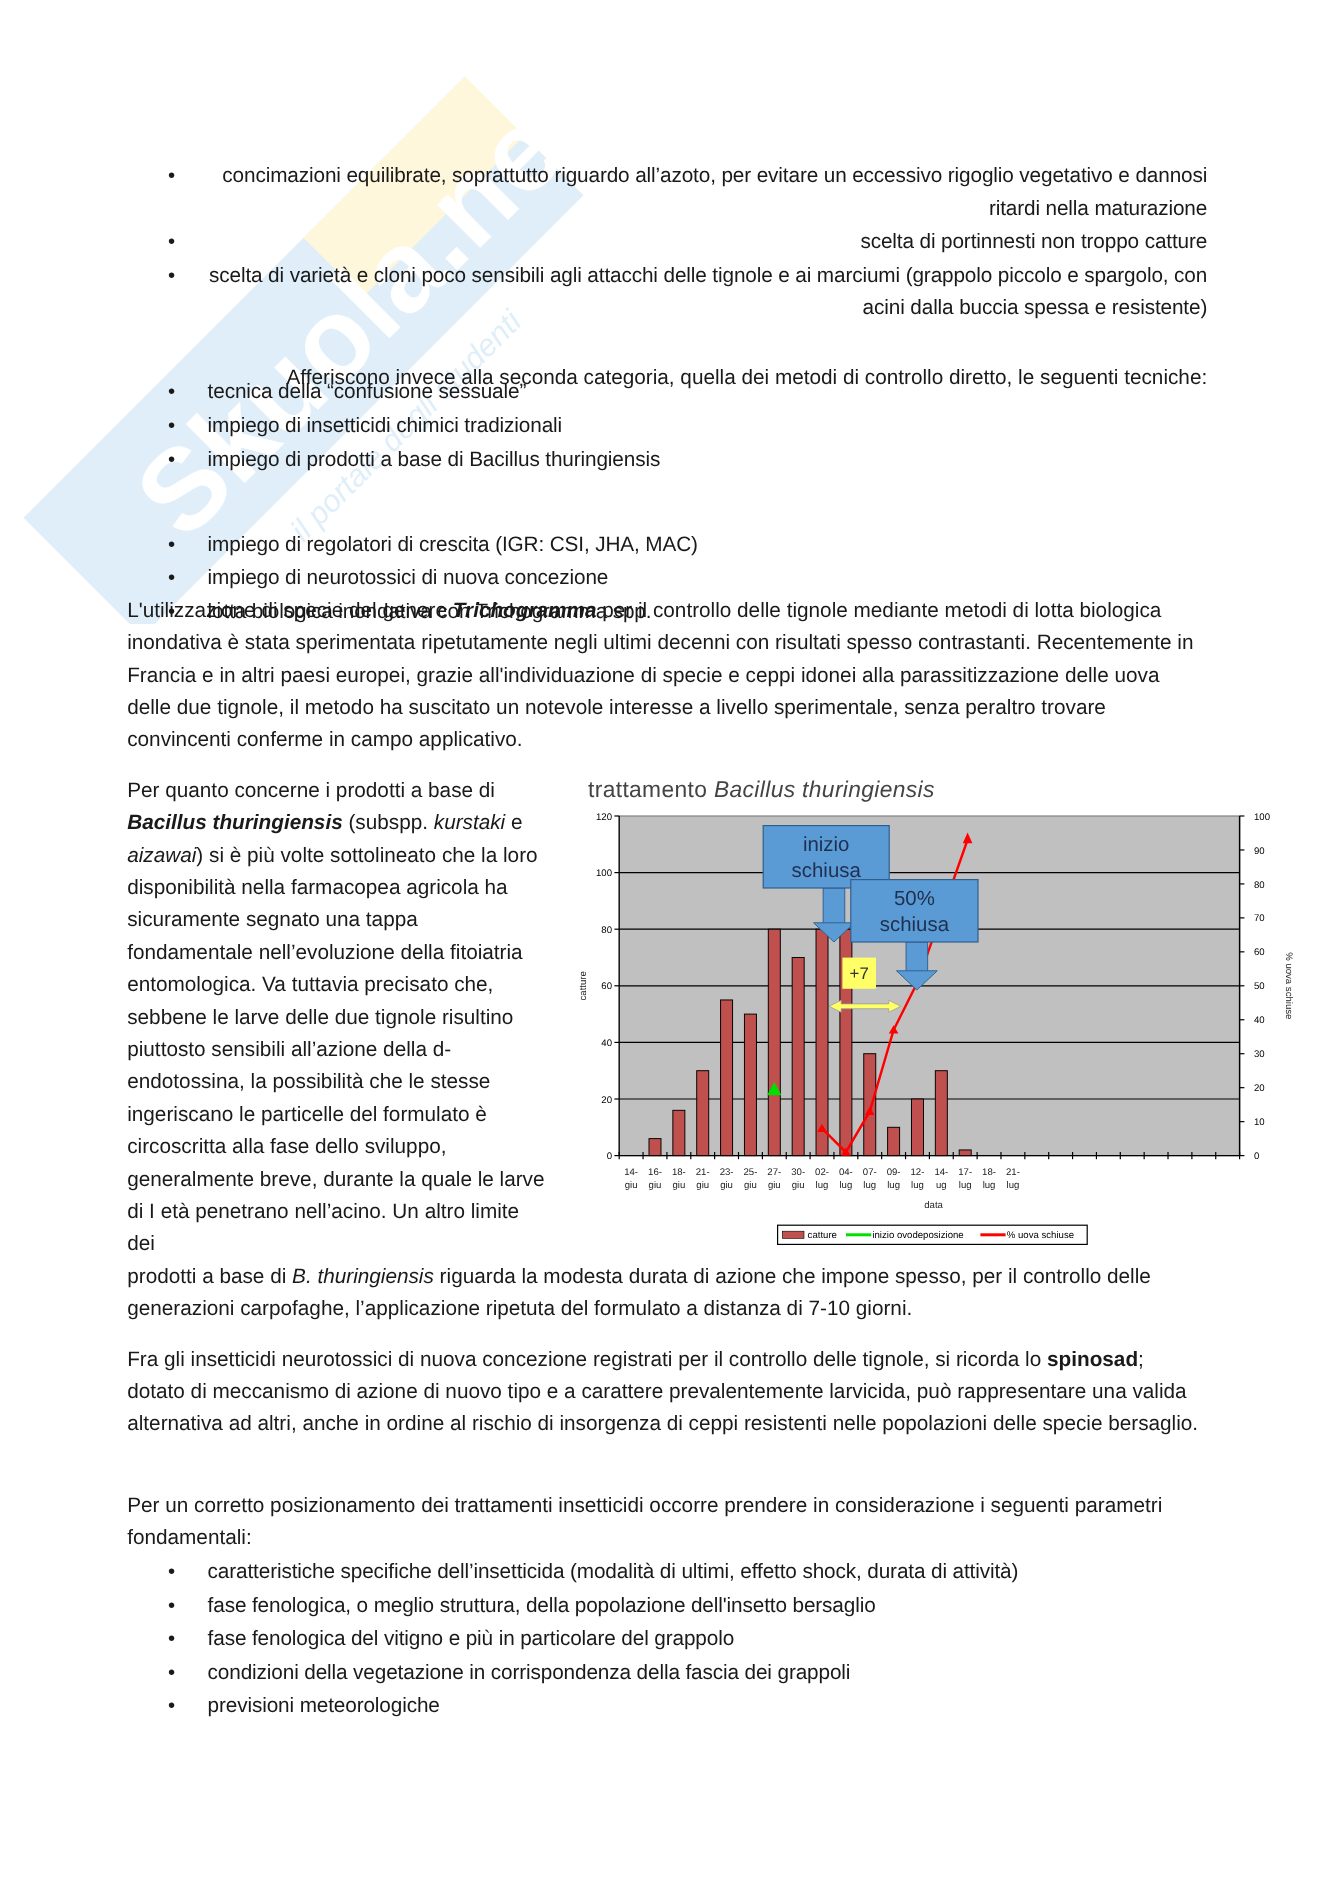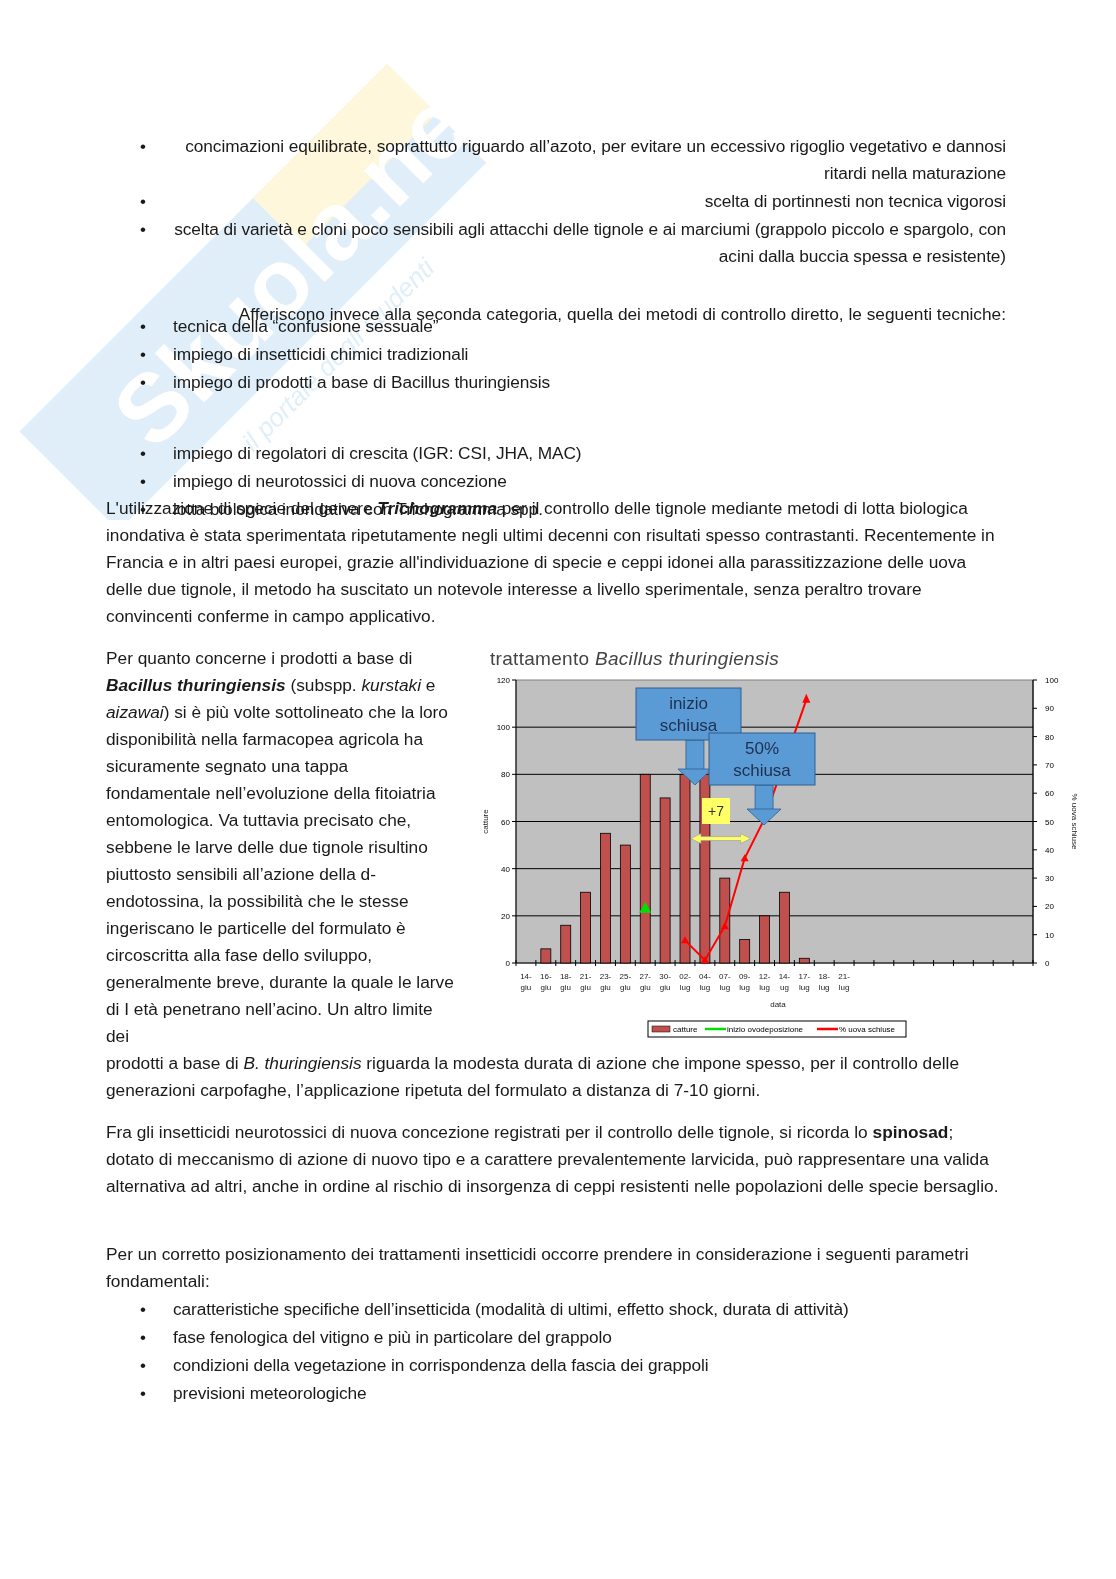--- a/index.html
+++ b/index.html
@@ -23,21 +23,21 @@
   <g transform="translate(250,250) rotate(-45)" opacity="0.28">
     <polygon points="-270,-70 250,-70 250,70 -270,70" fill="#8ec5e8"></polygon>
     <polygon points="60,-70 250,-70 250,0 60,0" fill="#ffe680"></polygon>
     <text x="-190" y="40" font-size="96" font-weight="bold" fill="#ffffff">Skuola.net</text>
     <text x="-120" y="110" font-size="26" fill="#8ec5e8" font-style="italic">il portale degli studenti</text>
   </g>
 </svg>
 
 <ul class="bullets page-text" style="top:133px;text-align:right;">
   <li>concimazioni equilibrate, soprattutto riguardo all’azoto, per evitare un eccessivo rigoglio vegetativo e dannosi ritardi nella maturazione</li>
-  <li style="margin-top:1px;">scelta di portinnesti non tecnica vigorosi</li>
+  <li style="margin-top:1px;">scelta di portinnesti non troppo catture</li>
   <li style="margin-top:1px;">scelta di varietà e cloni poco sensibili agli attacchi delle tignole e ai marciumi (grappolo piccolo e spargolo, con acini dalla buccia spessa e resistente)</li>
 </ul>
 
 <p class="sec" style="top:301px;margin:0;text-align:right;">Afferiscono invece alla seconda categoria, quella dei metodi di controllo diretto, le seguenti tecniche:</p>
 <ul class="bullets page-text" style="top:313px;">
   <li style="margin-bottom:1px;">tecnica della “confusione sessuale”</li>
   <li style="margin-bottom:1px;">impiego di insetticidi chimici tradizionali</li>
   <li style="margin-bottom:1px;">impiego di prodotti a base di Bacillus thuringiensis</li>
   <li style="margin-bottom:1px;margin-top:44px;">impiego di regolatori di crescita (IGR: CSI, JHA, MAC)</li>
   <li style="margin-bottom:1px;">impiego di neurotossici di nuova concezione</li>
@@ -47,20 +47,21 @@
 <p class="sec" style="top:495px;margin:0;"><span>L'utilizzazione di specie del genere </span><b><i>Trichogramma</i></b><span> per il controllo delle tignole mediante metodi di lotta biologica inondativa è stata sperimentata ripetutamente negli ultimi decenni con risultati spesso contrastanti. Recentemente in Francia e in altri paesi europei, grazie all'individuazione di specie e ceppi idonei alla parassitizzazione delle uova delle due tignole, il metodo ha suscitato un notevole interesse a livello sperimentale, senza peraltro trovare convincenti conferme in campo applicativo.</span></p>
 
 <p class="wrap-text" style="top:645px;margin:0;"><span>Per quanto concerne i prodotti a base di</span><br><b><i>Bacillus thuringiensis</i></b><span> (subspp. </span><i>kurstaki</i><span> e</span> <i>aizawai</i><span>) si è più volte sottolineato che la loro disponibilità nella farmacopea agricola ha sicuramente segnato una tappa fondamentale nell’evoluzione della fitoiatria entomologica. Va tuttavia precisato che, sebbene le larve delle due tignole risultino piuttosto sensibili all’azione della d-endotossina, la possibilità che le stesse ingeriscano le particelle del formulato è circoscritta alla fase dello sviluppo, generalmente breve, durante la quale le larve di I età penetrano nell’acino. Un altro limite dei</span></p>
 <p class="sec" style="top:1050px;margin:0;"><span>prodotti a base di </span><i>B. thuringiensis</i><span> riguarda la modesta durata di azione che impone spesso, per il controllo delle generazioni carpofaghe, l’applicazione ripetuta del formulato a distanza di 7-10 giorni.</span></p>
 
 <p class="sec" style="top:1119px;margin:0;"><span>Fra gli insetticidi neurotossici di nuova concezione registrati per il controllo delle tignole, si ricorda lo </span><b>spinosad</b><span>; dotato di meccanismo di azione di nuovo tipo e a carattere prevalentemente larvicida, può rappresentare una valida alternativa ad altri, anche in ordine al rischio di insorgenza di ceppi resistenti nelle popolazioni delle specie bersaglio.</span></p>
 
 <p class="sec" style="top:1241px;margin:0;">Per un corretto posizionamento dei trattamenti insetticidi occorre prendere in considerazione i seguenti parametri fondamentali:</p>
 <ul class="bullets page-text" style="top:1296px;">
   <li style="margin-bottom:1px;">caratteristiche specifiche dell’insetticida (modalità di ultimi, effetto shock, durata di attività)</li>
+  <li style="margin-bottom:1px;">fase fenologica, o meglio struttura, della popolazione dell'insetto bersaglio</li>
   <li style="margin-bottom:1px;">fase fenologica del vitigno e più in particolare del grappolo</li>
   <li style="margin-bottom:1px;">condizioni della vegetazione in corrispondenza della fascia dei grappoli</li>
   <li>previsioni meteorologiche</li>
 </ul>
 
 <div class="chart-title"><span>trattamento </span><i>Bacillus thuringiensis</i></div>
 <svg id="chart" width="1116" height="1579" style="position:absolute;left:0;top:0;pointer-events:none;">
     <rect x="516" y="680" width="517" height="283" fill="#c0c0c0" stroke="#808080" stroke-width="1"></rect>
     <line x1="512" x2="516" y1="963" y2="963" stroke="#000" stroke-width="1"></line>
     <text x="510" y="966" font-size="8" text-anchor="end" fill="#000">0</text>

